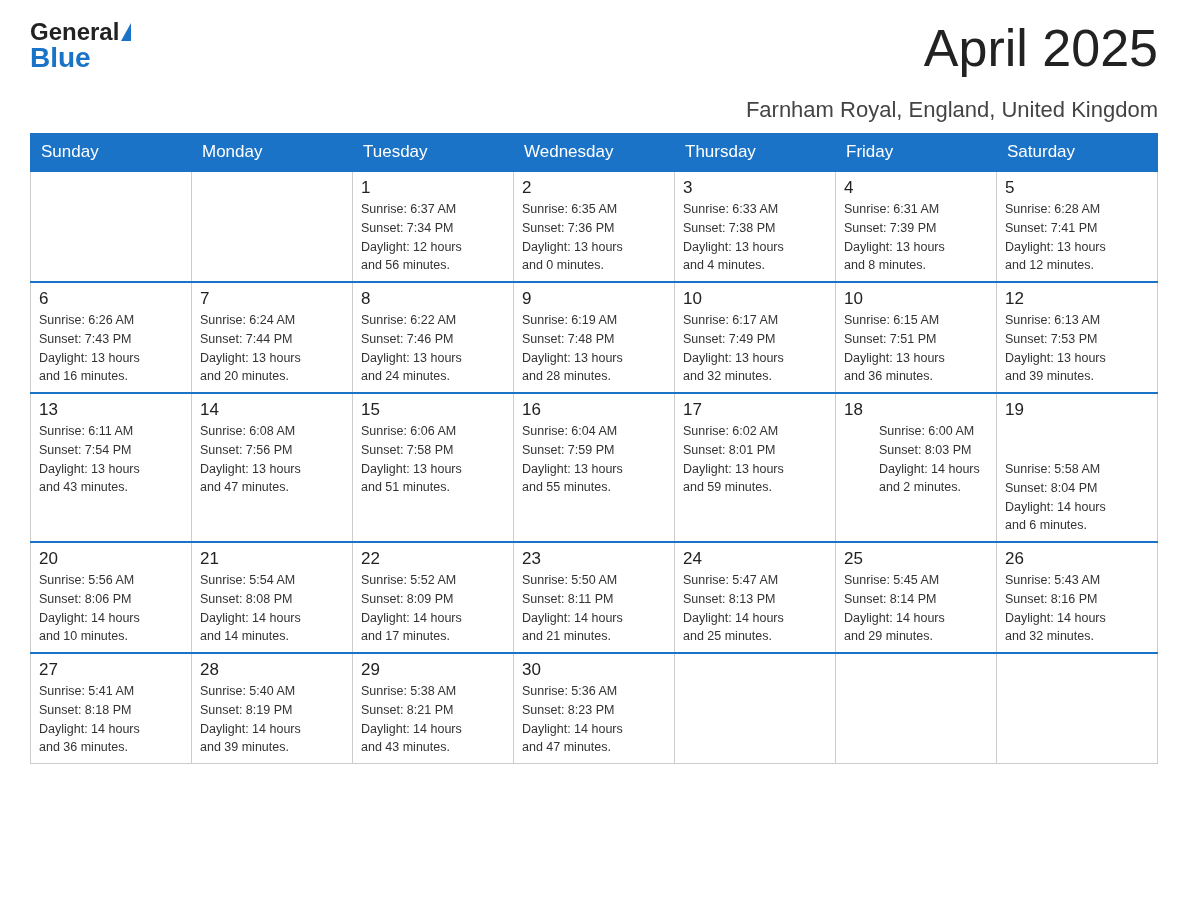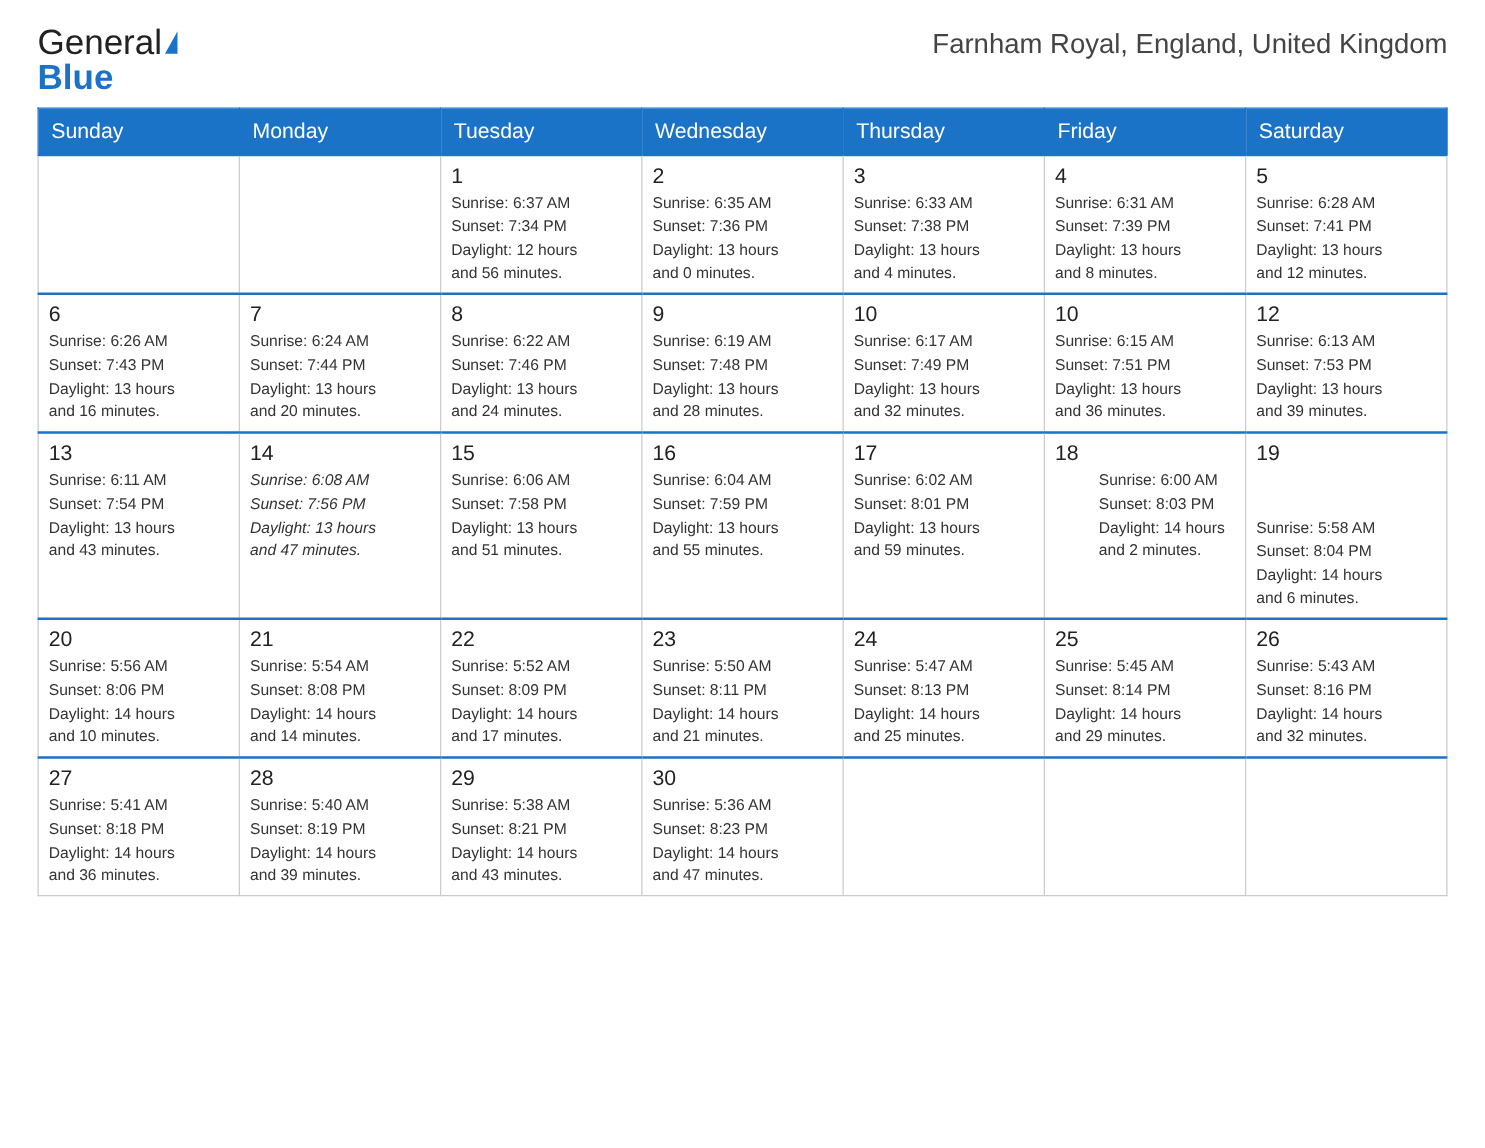--- a/index.html
+++ b/index.html
@@ -16,22 +16,22 @@
       justify-content: space-between;
       align-items: flex-start;
       margin-bottom: 10px;
     }
     .logo {
       display: flex;
       flex-direction: column;
       align-items: flex-start;
     }
     .logo-general {
-      font-size: 28px;
-      font-weight: normal;
+      font-size: 24px;
+      font-weight: bold;
       color: #222;
       line-height: 1;
     }
     .logo-blue {
       font-size: 28px;
       font-weight: bold;
       color: #1a73c7;
       line-height: 1;
     }
     .logo-triangle {
@@ -48,21 +48,21 @@
     }
     .month-title {
       font-size: 52px;
       font-weight: normal;
       color: #222;
       line-height: 1.1;
     }
     .location-title {
       font-size: 22px;
       color: #444;
-      margin-top: 2px;
+      margin-top: 20px;
     }
     .calendar {
       width: 100%;
       border-collapse: collapse;
       margin-top: 8px;
     }
     .calendar th {
       background-color: #1a73c7;
       color: #fff;
       padding: 8px 10px;
@@ -104,20 +104,21 @@
 
 <div class="header">
   <div class="logo">
     <div style="display:flex; align-items:center;">
       <span class="logo-general">General</span>
       <span class="logo-triangle"></span>
     </div>
     <span class="logo-blue">Blue</span>
   </div>
   <div class="title-section">
+    <div class="month-title">April 2025</div>
     <div class="location-title">Farnham Royal, England, United Kingdom</div>
   </div>
 </div>
 
 <table class="calendar">
   <thead>
     <tr>
     <th>Sunday</th>
         <th>Monday</th>
         <th>Tuesday</th>
@@ -221,21 +222,21 @@
       <tr class="week-row">
         <td>
           <span class="day-number">13</span>
           <div class="day-info" style="white-space: pre-line;">Sunrise: 6:11 AM
 Sunset: 7:54 PM
 Daylight: 13 hours
 and 43 minutes.</div>
         </td>
         <td>
           <span class="day-number">14</span>
-          <div class="day-info" style="white-space: pre-line; font-style: italic;">Sunrise: 6:08 AM
+          <div class="day-info" style="white-space: pre-line;">Sunrise: 6:08 AM
 Sunset: 7:56 PM
 Daylight: 13 hours
 and 47 minutes.</div>
         </td>
         <td>
           <span class="day-number">15</span>
           <div class="day-info" style="white-space: pre-line;">Sunrise: 6:06 AM
 Sunset: 7:58 PM
 Daylight: 13 hours
 and 51 minutes.</div>

